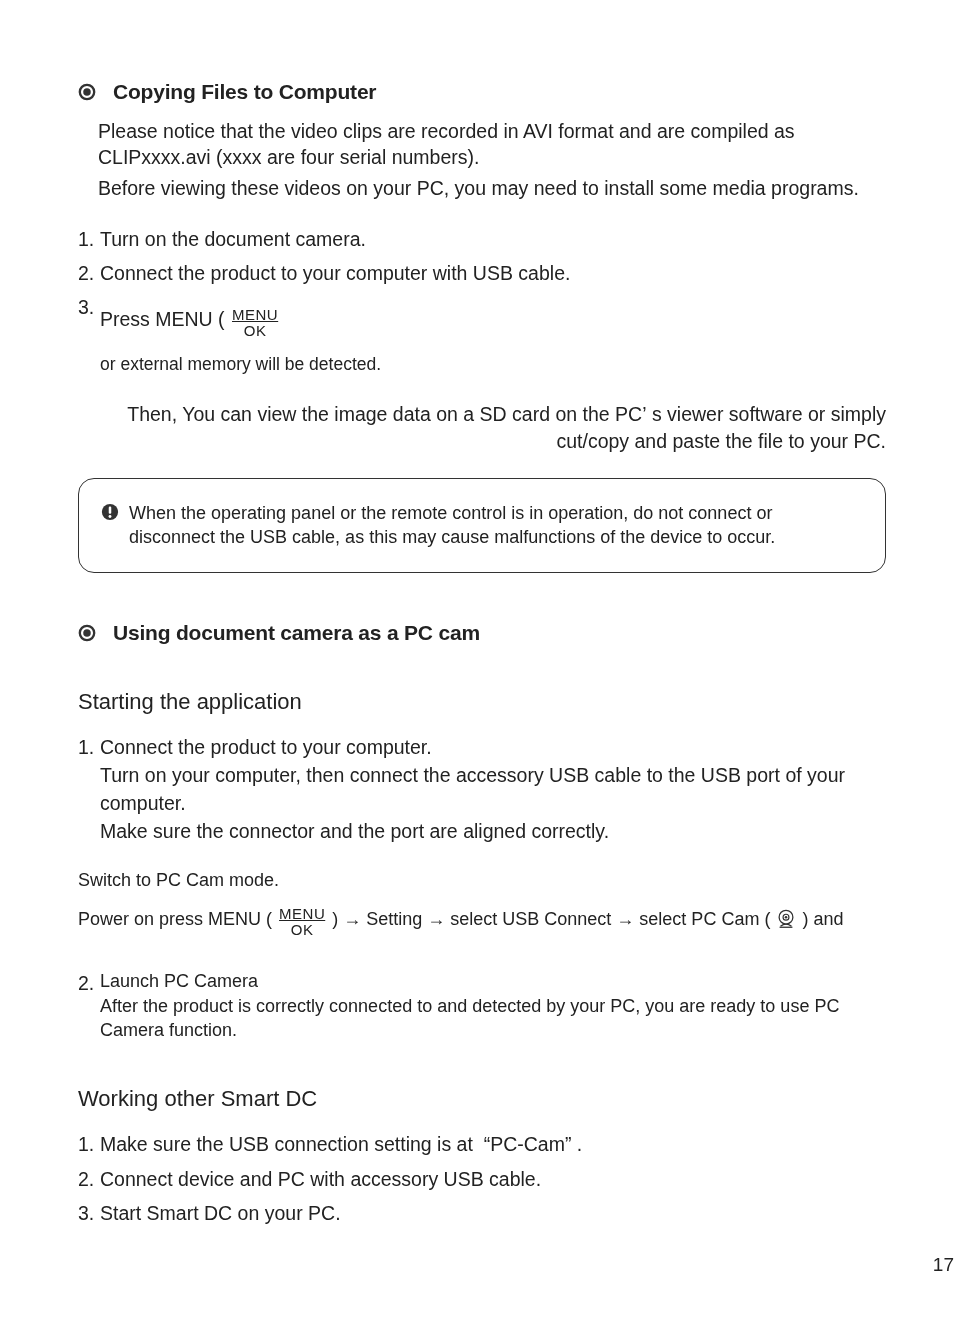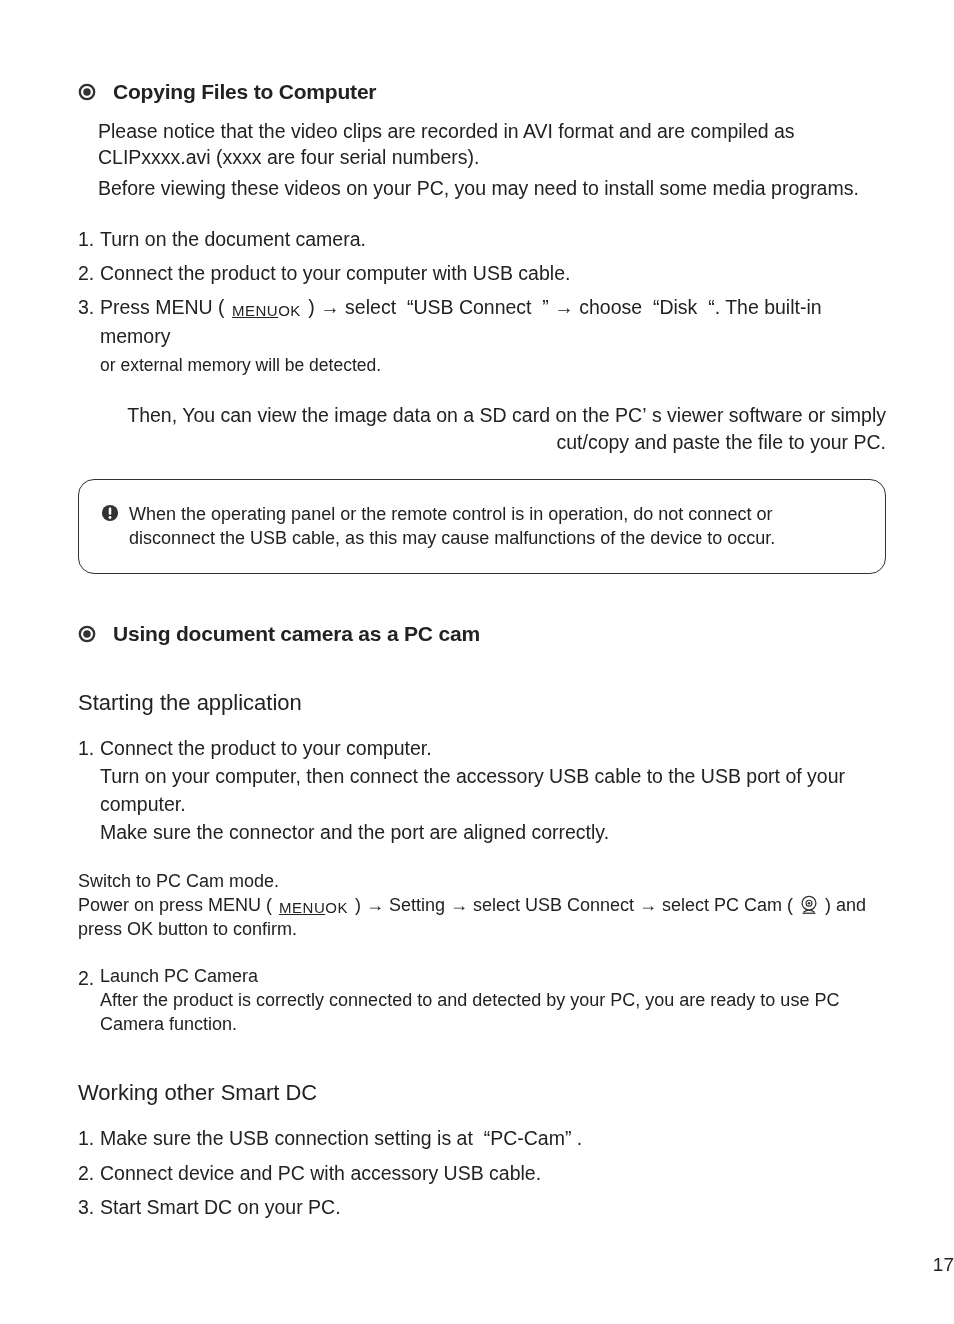--- a/index.html
+++ b/index.html
@@ -52,29 +52,29 @@
   }
   .ol > li .num {
     min-width: 22px;
     flex-shrink: 0;
   }
   .ol > li .body {
     flex: 1;
   }
   .menu-ok {
     display: inline-flex;
-    flex-direction: row;
+    flex-direction: column;
     align-items: center;
     font-family: Arial, sans-serif;
     font-size: 15px;
     line-height: 1.05;
     vertical-align: middle;
     position: relative;
     top: 2px;
-    margin: 0 2px;
+    margin: 12px 2px;
   }
   .menu-ok .top { text-decoration: underline; letter-spacing: 0.5px; }
   .menu-ok .bot { letter-spacing: 0.5px; }
   .para {
     font-size: 19.5px;
     line-height: 1.35;
     margin-top: 24px;
     font-family: Liberation Sans, sans-serif;
     text-align: right;
   }
@@ -157,21 +157,21 @@
     <li>
       <span class="num">2.</span>
       <span class="body">Connect the product to your computer with USB cable.</span>
     </li>
     <li>
       <span class="num">3.</span>
       <span class="body">
         <span>Press MENU ( </span><span class="menu-ok">
             <span class="top">MENU</span>
             <span class="bot">OK</span>
-          </span><span> ) → select &nbsp;“USB Connect &nbsp;” → choose &nbsp;“Disk &nbsp;“. The built-in memory</span><br>
+          </span><br>
         <span class="step3-sub">or external memory will be detected.</span>
       </span>
     </li>
   </ul>
 
   <p class="para">Then, You can view the image data on a SD card on the PC’&nbsp;s viewer software or simply cut/copy and paste the file to your PC.</p>
 
   <div class="callout">
     <span class="excl">
       <svg viewBox="0 0 20 20">
@@ -215,21 +215,20 @@
         </span><span> ) → Setting → select USB Connect → select PC Cam ( </span><span class="cam-icon">
           <svg viewBox="0 0 24 24">
             <circle cx="12" cy="10" r="7.5" fill="none" stroke="#333" stroke-width="1.4"></circle>
             <circle cx="12" cy="10" r="3.2" fill="none" stroke="#333" stroke-width="1.3"></circle>
             <circle cx="12" cy="10" r="1.4" fill="#333"></circle>
             <path d="M6 20 Q12 15 18 20" fill="none" stroke="#333" stroke-width="1.4"></path>
             <line x1="5" y1="21" x2="19" y2="21" stroke="#333" stroke-width="1.4"></line>
           </svg>
         </span><span> ) and</span>
     </div>
-    <div>press OK button to confirm.</div>
   </div>
 
   <ul class="ol" style="margin-top:22px">
     <li>
       <span class="num">2.</span>
       <span class="body arial-block">
         <span>Launch PC Camera</span><br>
         <span>After the product is correctly connected to and detected by your PC, you are ready to use PC Camera function.</span>
       </span>
     </li>

